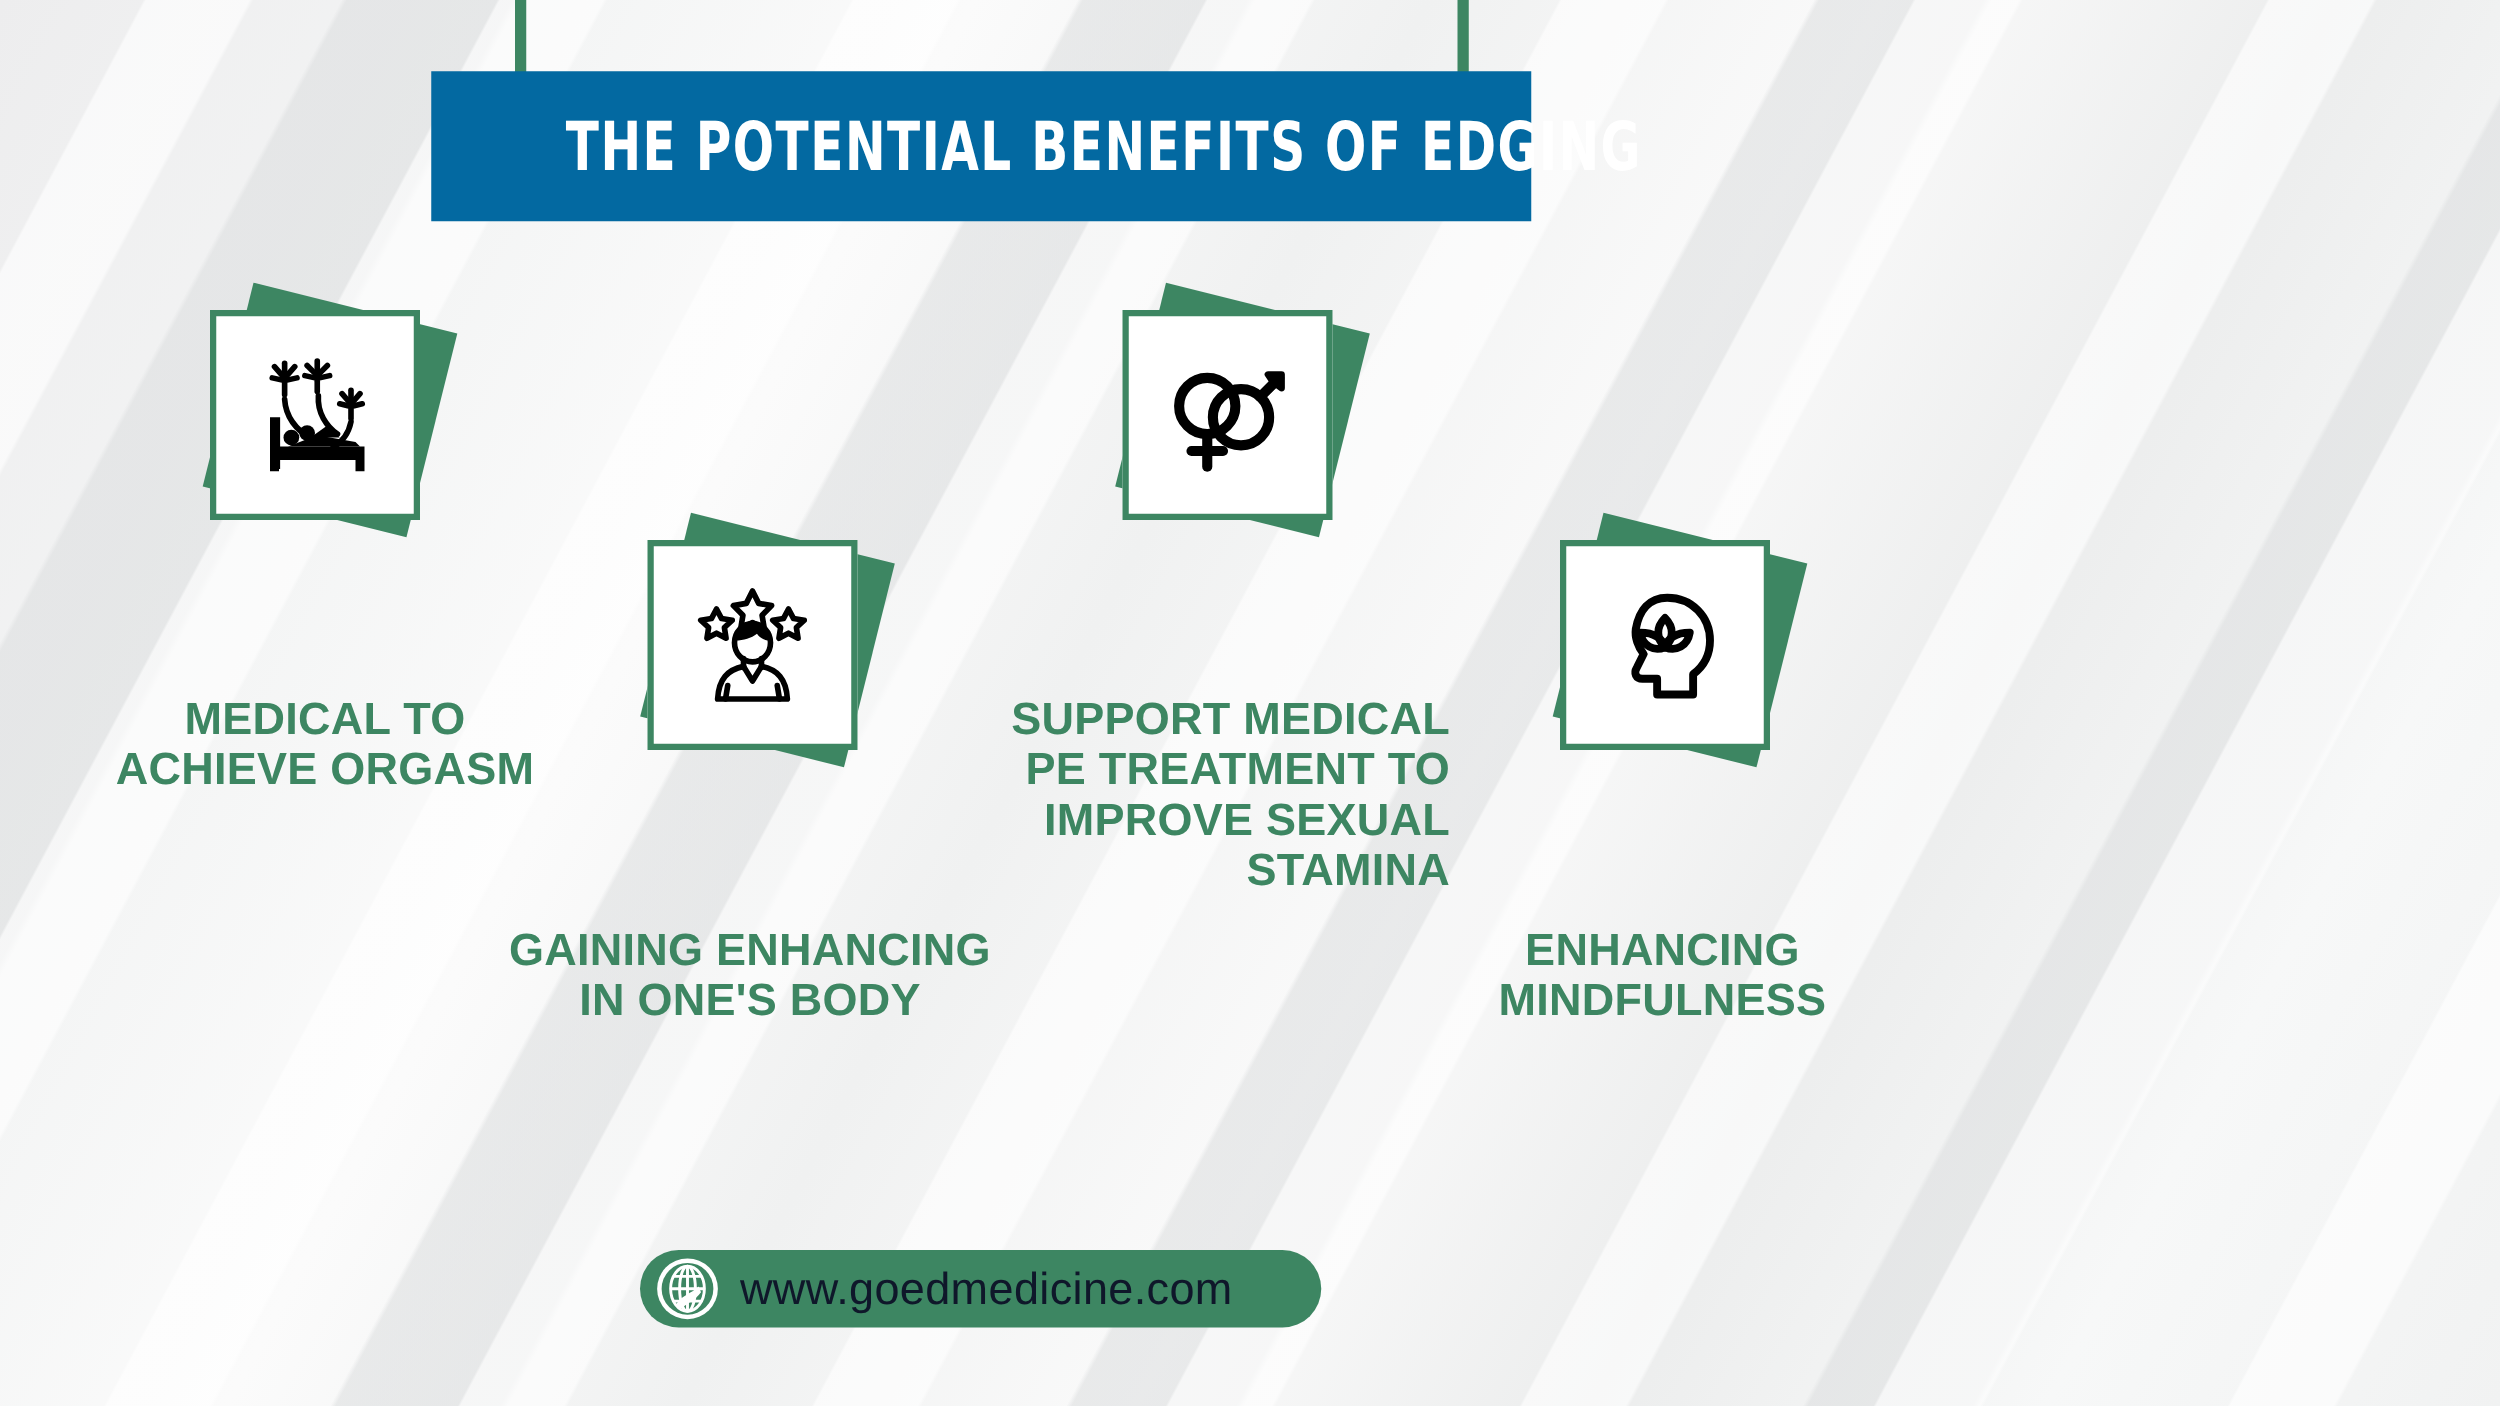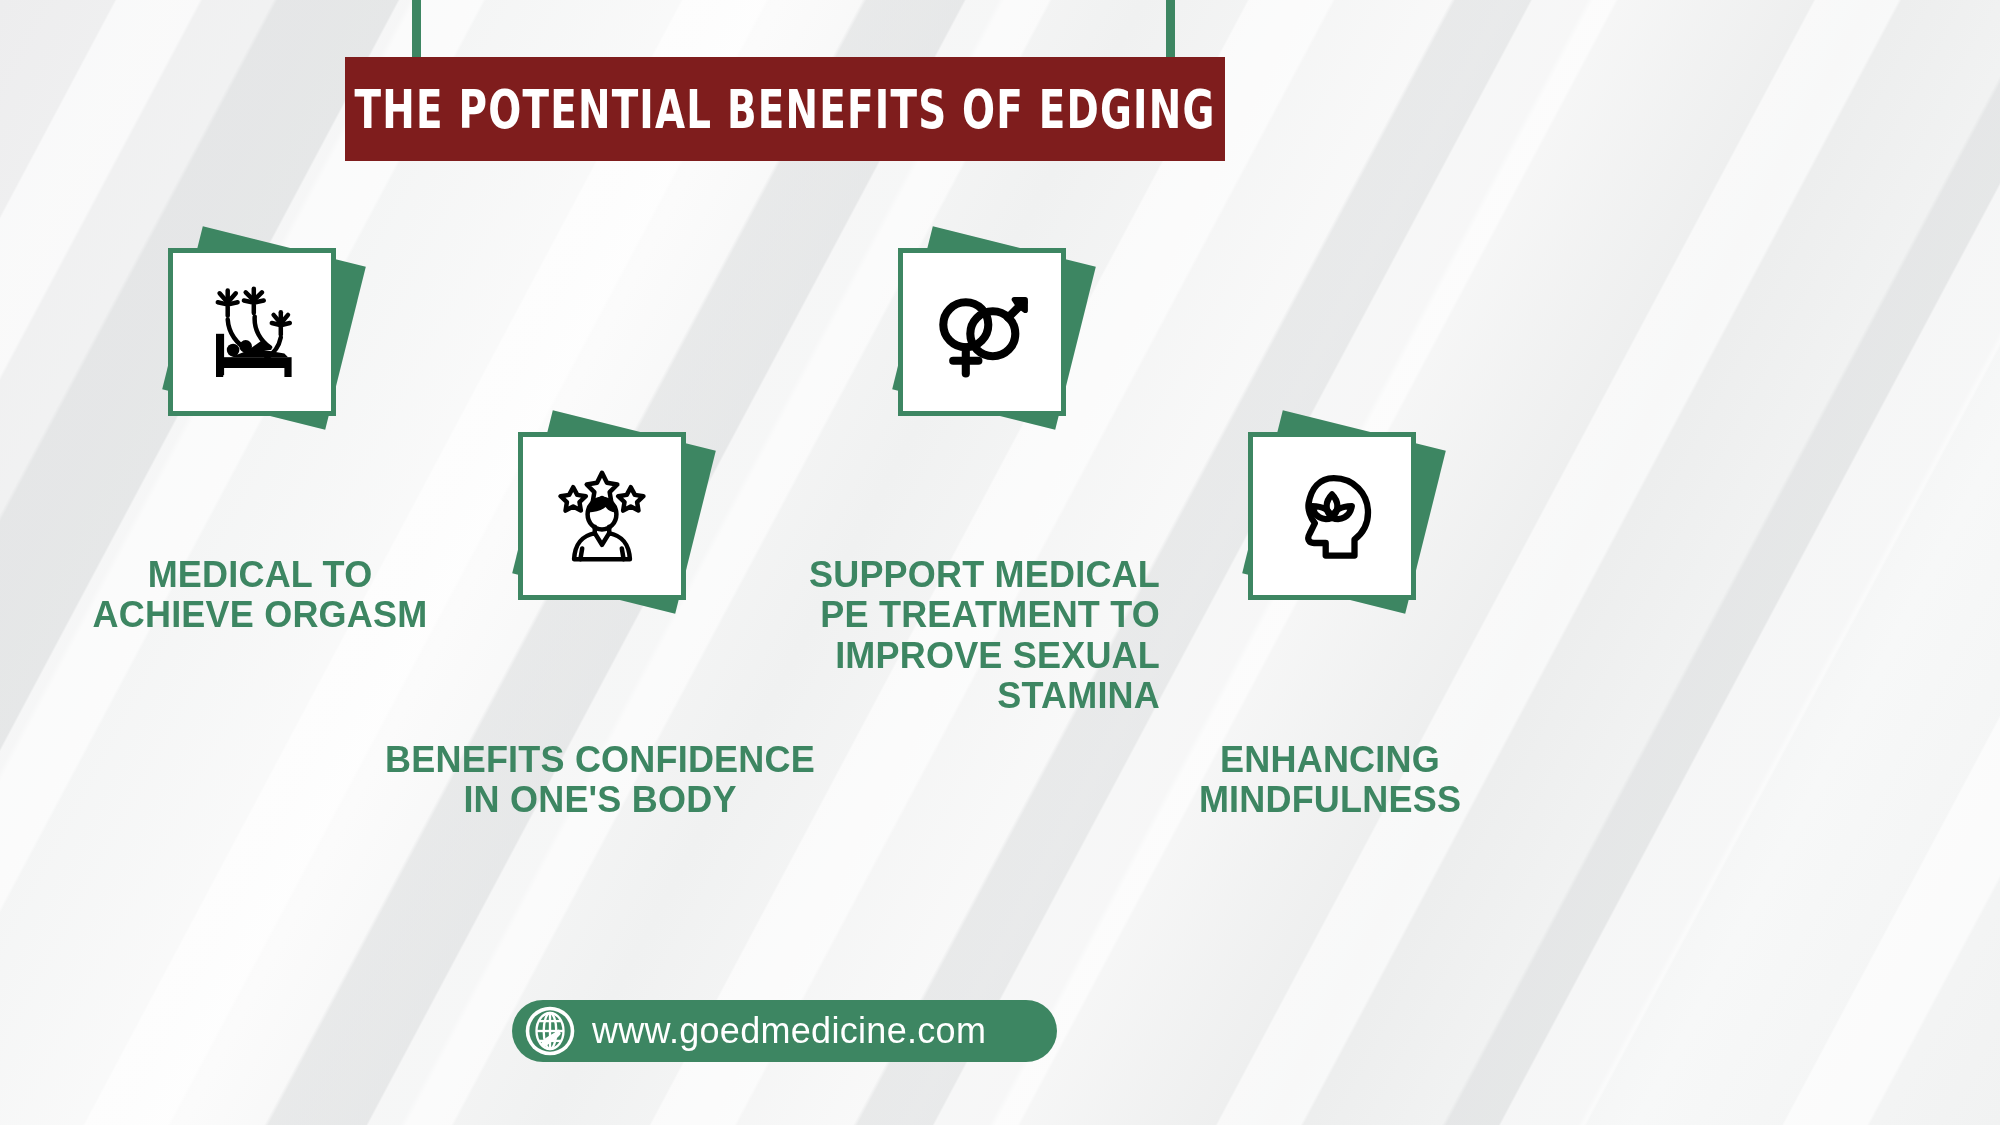--- a/index.html
+++ b/index.html
@@ -41,23 +41,23 @@
   #hangers{ position:absolute; left:0; top:0; width:2000px; height:80px; }
   .hang-line{
     position:absolute; top:0; width:9px; height:72px; background:#3d8662;
   }
   #hang-left{ left:412px; }
   #hang-right{ left:1166px; }
 
   #title-banner{
     position:absolute;
     left:345px; top:57px;
-    width:880px; height:104px;
-    background:#7f1d1d;
-    display:flex; align-items:center; justify-content:center;
+    width:880px; height:120px;
+    background:#0369a1;
+    display:flex; align-items:center; justify-content:flex-start;
   }
   #title-text{
     color:#ffffff;
     font-family:"DejaVu Sans Condensed","Liberation Sans Narrow","Liberation Sans",sans-serif;
     font-weight:bold;
     font-size:54px;
     letter-spacing:1.5px;
     transform:scaleX(0.80);
     transform-origin:center;
     white-space:nowrap;
@@ -116,21 +116,21 @@
     border-radius:31px;
     display:flex; align-items:center;
     padding-left:10px;
   }
   #globe-icon{
     width:56px; height:56px; flex:0 0 56px;
     display:flex; align-items:center; justify-content:center;
   }
   #globe-icon svg{ width:54px; height:54px; }
   #footer-url{
-    color:#ffffff;
+    color:#0f172a;
     font-size:36px;
     font-weight:normal;
     letter-spacing:.3px;
     margin-left:14px;
     white-space:nowrap;
   }
 </style>
 </head>
 <body>
 
@@ -221,21 +221,21 @@
 
           <path d="M52 79 C38 82 30 90 29 108 L91 108 C90 90 82 82 68 79"></path>
 
           <path d="M52 79 L60 92 L68 79"></path>
 
           <path d="M38 96 L36 108 M82 96 L84 108"></path>
         </g>
       </svg>
     </div>
   </div>
-  <div class="benefit-label" id="label-2">BENEFITS CONFIDENCE
+  <div class="benefit-label" id="label-2">GAINING ENHANCING
 IN ONE'S BODY</div>
 </div>
 
 <div class="benefit" id="benefit-3">
   <div class="icon-wrap">
     <div class="icon-back"></div>
     <div class="icon-card">
       <svg viewBox="0 0 120 120">
         <g fill="none" stroke="#000000" stroke-width="9" stroke-linecap="round">
 

